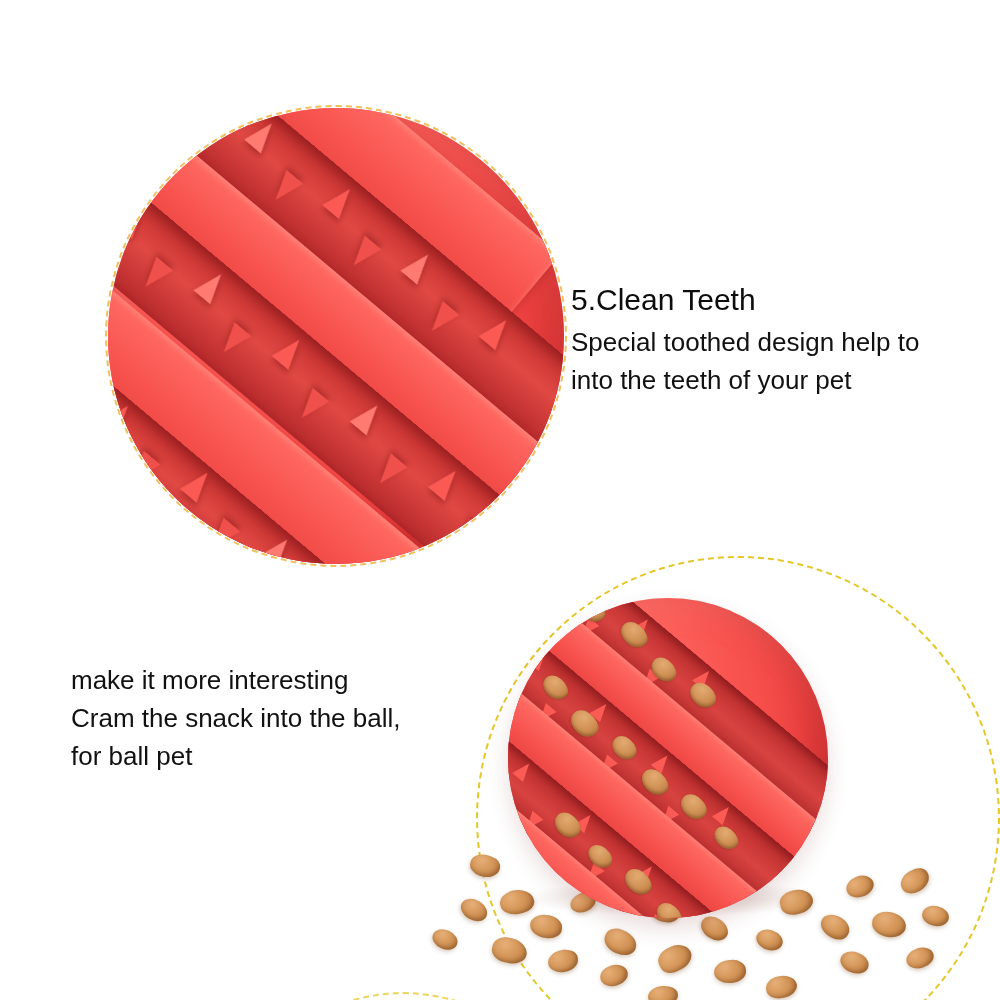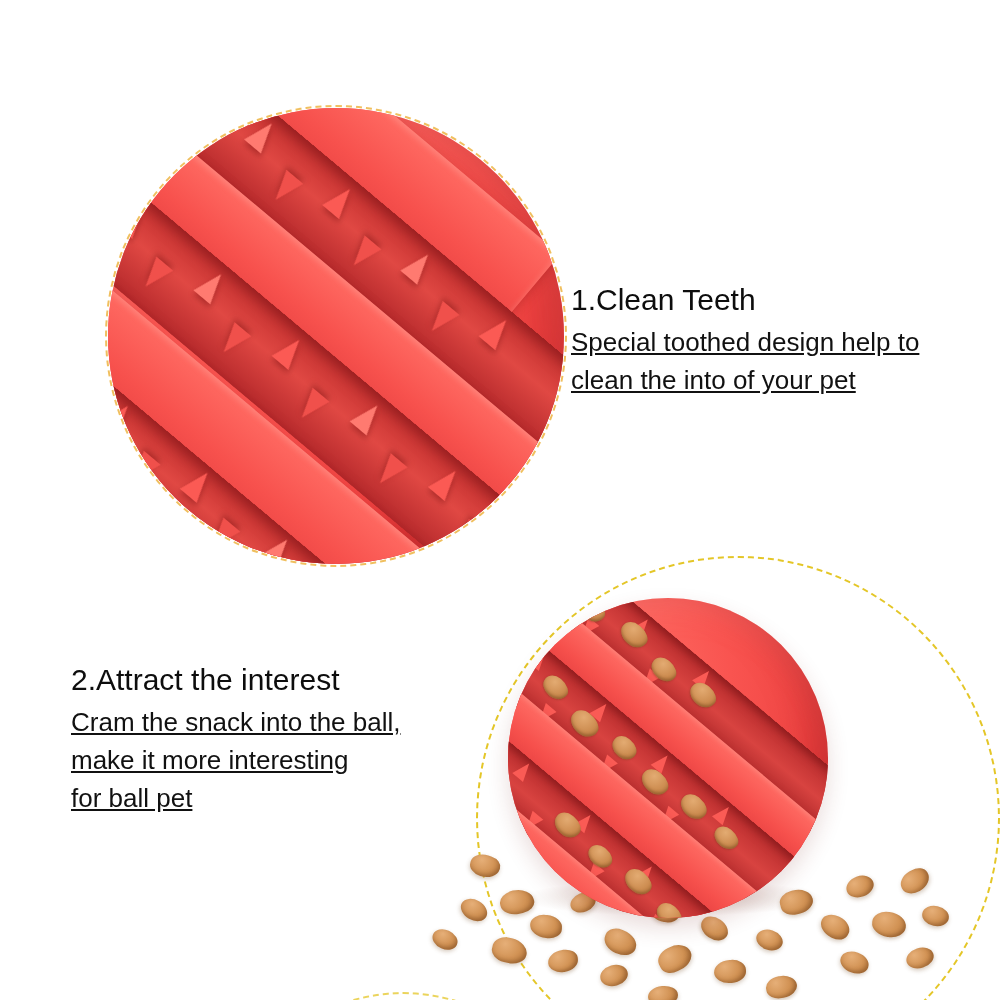--- a/index.html
+++ b/index.html
@@ -26,21 +26,21 @@
     font-family:"Liberation Sans","DejaVu Sans",sans-serif;
   }
 
   
   .textblock{position:absolute;color:#111;}
   .tb-heading{
     font-size:30px;font-weight:400;line-height:38px;
     color:#0d0d0d;white-space:nowrap;margin:0 0 4px 0;
   }
   .tb-body{font-size:26px;font-weight:400;line-height:38px;color:#111;}
-  .tb-body div{white-space:nowrap;text-decoration:underline;}
+  .tb-body div{white-space:nowrap;}
 
   #text-clean-teeth{left:571px;top:281px;}
   #text-attract{left:71px;top:661px;}
 
   
   .dash-circle{
     position:absolute;border-radius:50%;
     border:2px dashed #E4C627;
     box-sizing:border-box;
     pointer-events:none;
@@ -183,32 +183,31 @@
         <div class="tooth alt" style="left:132px;top:30px;transform:rotate(180deg);"></div>
         <div class="tooth" style="left:184px;top:6px;"></div>
         <div class="tooth alt" style="left:236px;top:30px;transform:rotate(180deg);"></div>
         <div class="tooth lite" style="left:288px;top:6px;"></div>
       </div>
     </div>
     <div class="ball-rim"></div>
   </div>
 
   <div class="textblock" id="text-clean-teeth">
-    <div class="tb-heading">1.Clean Teeth</div>
+    <div class="tb-heading">5.Clean Teeth</div>
     <div class="tb-body">
       <div>Special toothed design help to</div>
-      <div>clean the into of your pet</div>
+      <div>into the teeth of your pet</div>
     </div>
   </div>
 
   <div class="textblock" id="text-attract">
-    <div class="tb-heading">2.Attract the interest</div>
     <div class="tb-body">
+      <div>make it more interesting</div>
       <div>Cram the snack into the ball,</div>
-      <div>make it more interesting</div>
       <div>for ball pet</div>
     </div>
   </div>
 
   <div class="ground-shadow"></div>
 
   <div>
     <div class="floor-kib" style="left:470px;top:855px;width:30px;height:22px;border-radius:50% 40% 55% 45%;transform:rotate(18deg);"></div>
     <div class="floor-kib" style="left:500px;top:890px;width:34px;height:24px;border-radius:45% 55% 40% 50%;transform:rotate(-12deg);"></div>
     <div class="floor-kib" style="left:460px;top:900px;width:28px;height:20px;border-radius:50%;transform:rotate(30deg);"></div>

